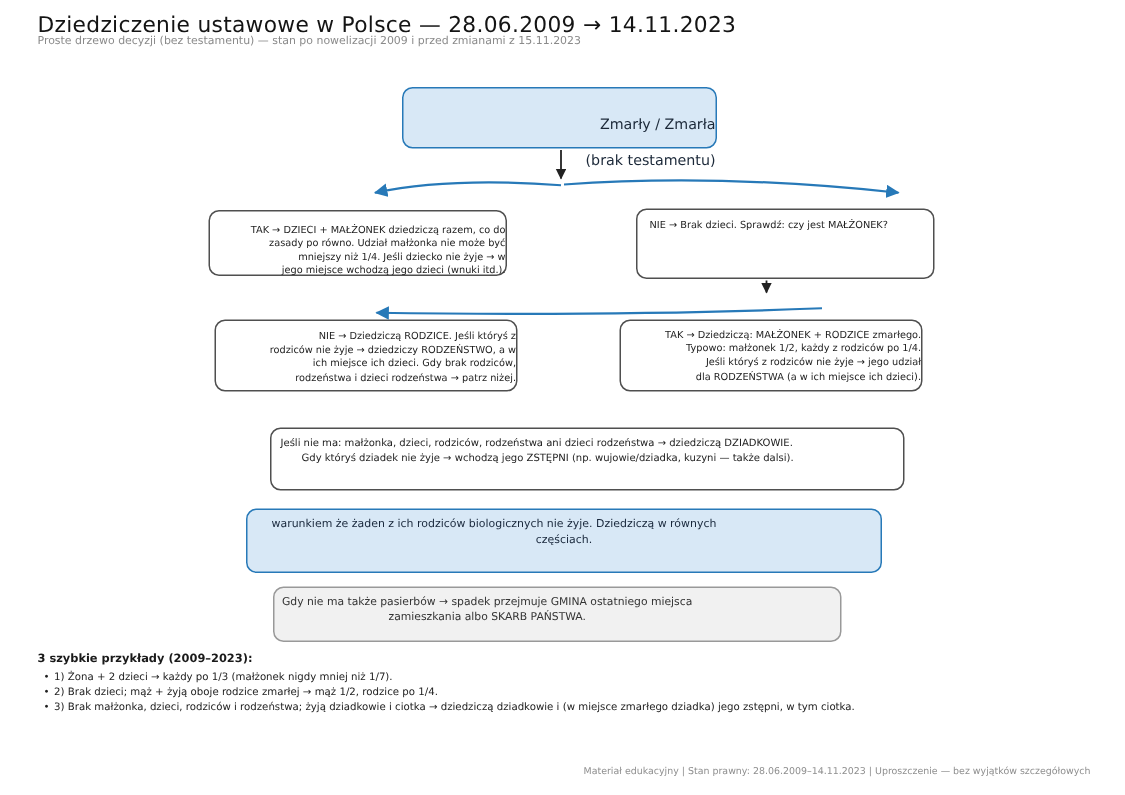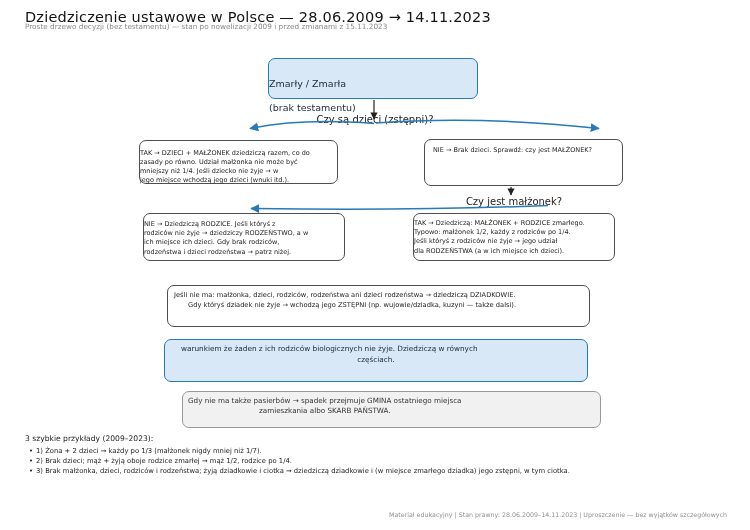--- a/index.html
+++ b/index.html
@@ -7,46 +7,46 @@
   #canvas{position:relative;width:750px;height:530px;background:#ffffff;overflow:hidden;}
   .abs{position:absolute;}
 
   .title{left:25px;top:9px;font-size:14.5px;color:#141414;letter-spacing:.2px;text-align:right;}
   .subtitle{left:25px;top:22px;font-size:7.3px;color:#8a8a8a;}
 
   .node{position:absolute;box-sizing:border-box;border-radius:7px;}
   .node--blue{background:#d8e8f6;border:1.6px solid #2779b8;color:#1b2838;}
   .node--plain{background:#ffffff;border:1.1px solid #4f4f4f;color:#1d1d1d;}
   .node--gray{background:#f1f1f1;border:1.1px solid #999999;color:#333333;}
-  .centerlines{white-space:pre-line;text-align:left;}
+  .centerlines{white-space:pre-line;text-align:right;}
 
   .node-root{left:268px;top:58px;width:210px;height:41px;font-size:9.5px;line-height:12px;padding-top:7px;}
   .q-label{font-size:10px;color:#1c1c1c;text-align:center;}
   .q1{left:275px;top:114px;width:200px;}
   .q2{left:438px;top:196px;width:152px;}
 
   .node-l1-left{left:139px;top:140px;width:199px;height:44px;font-size:6.5px;line-height:9px;padding-top:8px;}
   .node-l1-right{left:424px;top:139px;width:199px;height:47px;font-size:6.5px;line-height:9px;padding:6px 8px;text-align:left;}
   .node-l2-left{left:143px;top:213px;width:202px;height:48px;font-size:6.5px;line-height:9.2px;padding-top:6px;}
   .node-l2-right{left:413px;top:213px;width:202px;height:48px;font-size:6.5px;line-height:9.2px;padding-top:5px;}
 
-  .node-grand{left:167px;top:285px;width:423px;height:42px;font-size:6.7px;line-height:9.5px;padding-top:5px;text-align:left;}
+  .node-grand{left:180px;top:285px;width:423px;height:42px;font-size:6.7px;line-height:9.5px;padding-top:5px;text-align:left;}
   .node-grand .ln1{padding-left:6px;}
   .node-grand .ln2{padding-left:20px;}
 
   .node-step{left:164px;top:339px;width:424px;height:43px;font-size:7.3px;line-height:10.5px;padding-top:4px;text-align:left;color:#17263a;}
   .node-step .ln1{padding-left:8px;}
   .node-step .ln2{padding-left:16px;}
   .node-step .ln3{text-align:center;}
 
-  .node-state{left:182px;top:391px;width:419px;height:37px;font-size:7.2px;line-height:10px;padding-top:4px;text-align:left;}
+  .node-state{left:182px;top:391px;width:379px;height:37px;font-size:7.2px;line-height:10px;padding-top:4px;text-align:left;}
   .node-state .ln1{padding-left:5px;}
   .node-state .ln2{padding-left:76px;}
 
-  .ex-heading{left:25px;top:434px;font-size:7.6px;font-weight:normal;color:#1a1a1a;}
+  .ex-heading{left:25px;top:434px;font-size:7.6px;font-weight:bold;color:#1a1a1a;}
   .ex-item{left:29px;font-size:6.8px;color:#222222;display:flex;}
   .ex-item .bullet{margin-right:3px;}
   .ex-1{top:447px;} .ex-2{top:457px;} .ex-3{top:467px;}
 
   .footer{right:23px;top:511px;font-size:6.3px;color:#8f8f8f;text-align:right;}
 
   svg.flow{position:absolute;left:0;top:0;pointer-events:none;}
 </style>
 </head>
 <body>
@@ -54,22 +54,20 @@
 <div id="canvas">
 
   <div class="abs title">Dziedziczenie ustawowe w Polsce — 28.06.2009 → 14.11.2023</div>
   <div class="abs subtitle">Proste drzewo decyzji (bez testamentu) — stan po nowelizacji 2009 i przed zmianami z 15.11.2023</div>
 
   <div class="node node--blue node-root centerlines">
     <div>Zmarły / Zmarła</div>
     <div>(brak testamentu)</div>
   </div>
 
-  <div class="abs q-label q1">Czy są dzieci (zstępni)?</div>
-  <div class="abs q-label q2">Czy jest małżonek?</div>
 
   <div class="node node--plain node-l1-left centerlines">TAK → DZIECI + MAŁŻONEK dziedziczą razem, co do
 zasady po równo. Udział małżonka nie może być
 mniejszy niż 1/4. Jeśli dziecko nie żyje → w
 jego miejsce wchodzą jego dzieci (wnuki itd.).</div>
   <div class="node node--plain node-l1-right">NIE → Brak dzieci. Sprawdź: czy jest MAŁŻONEK?</div>
 
   <div class="node node--plain node-l2-left centerlines">NIE → Dziedziczą RODZICE. Jeśli któryś z
 rodziców nie żyje → dziedziczy RODZEŃSTWO, a w
 ich miejsce ich dzieci. Gdy brak rodziców,

